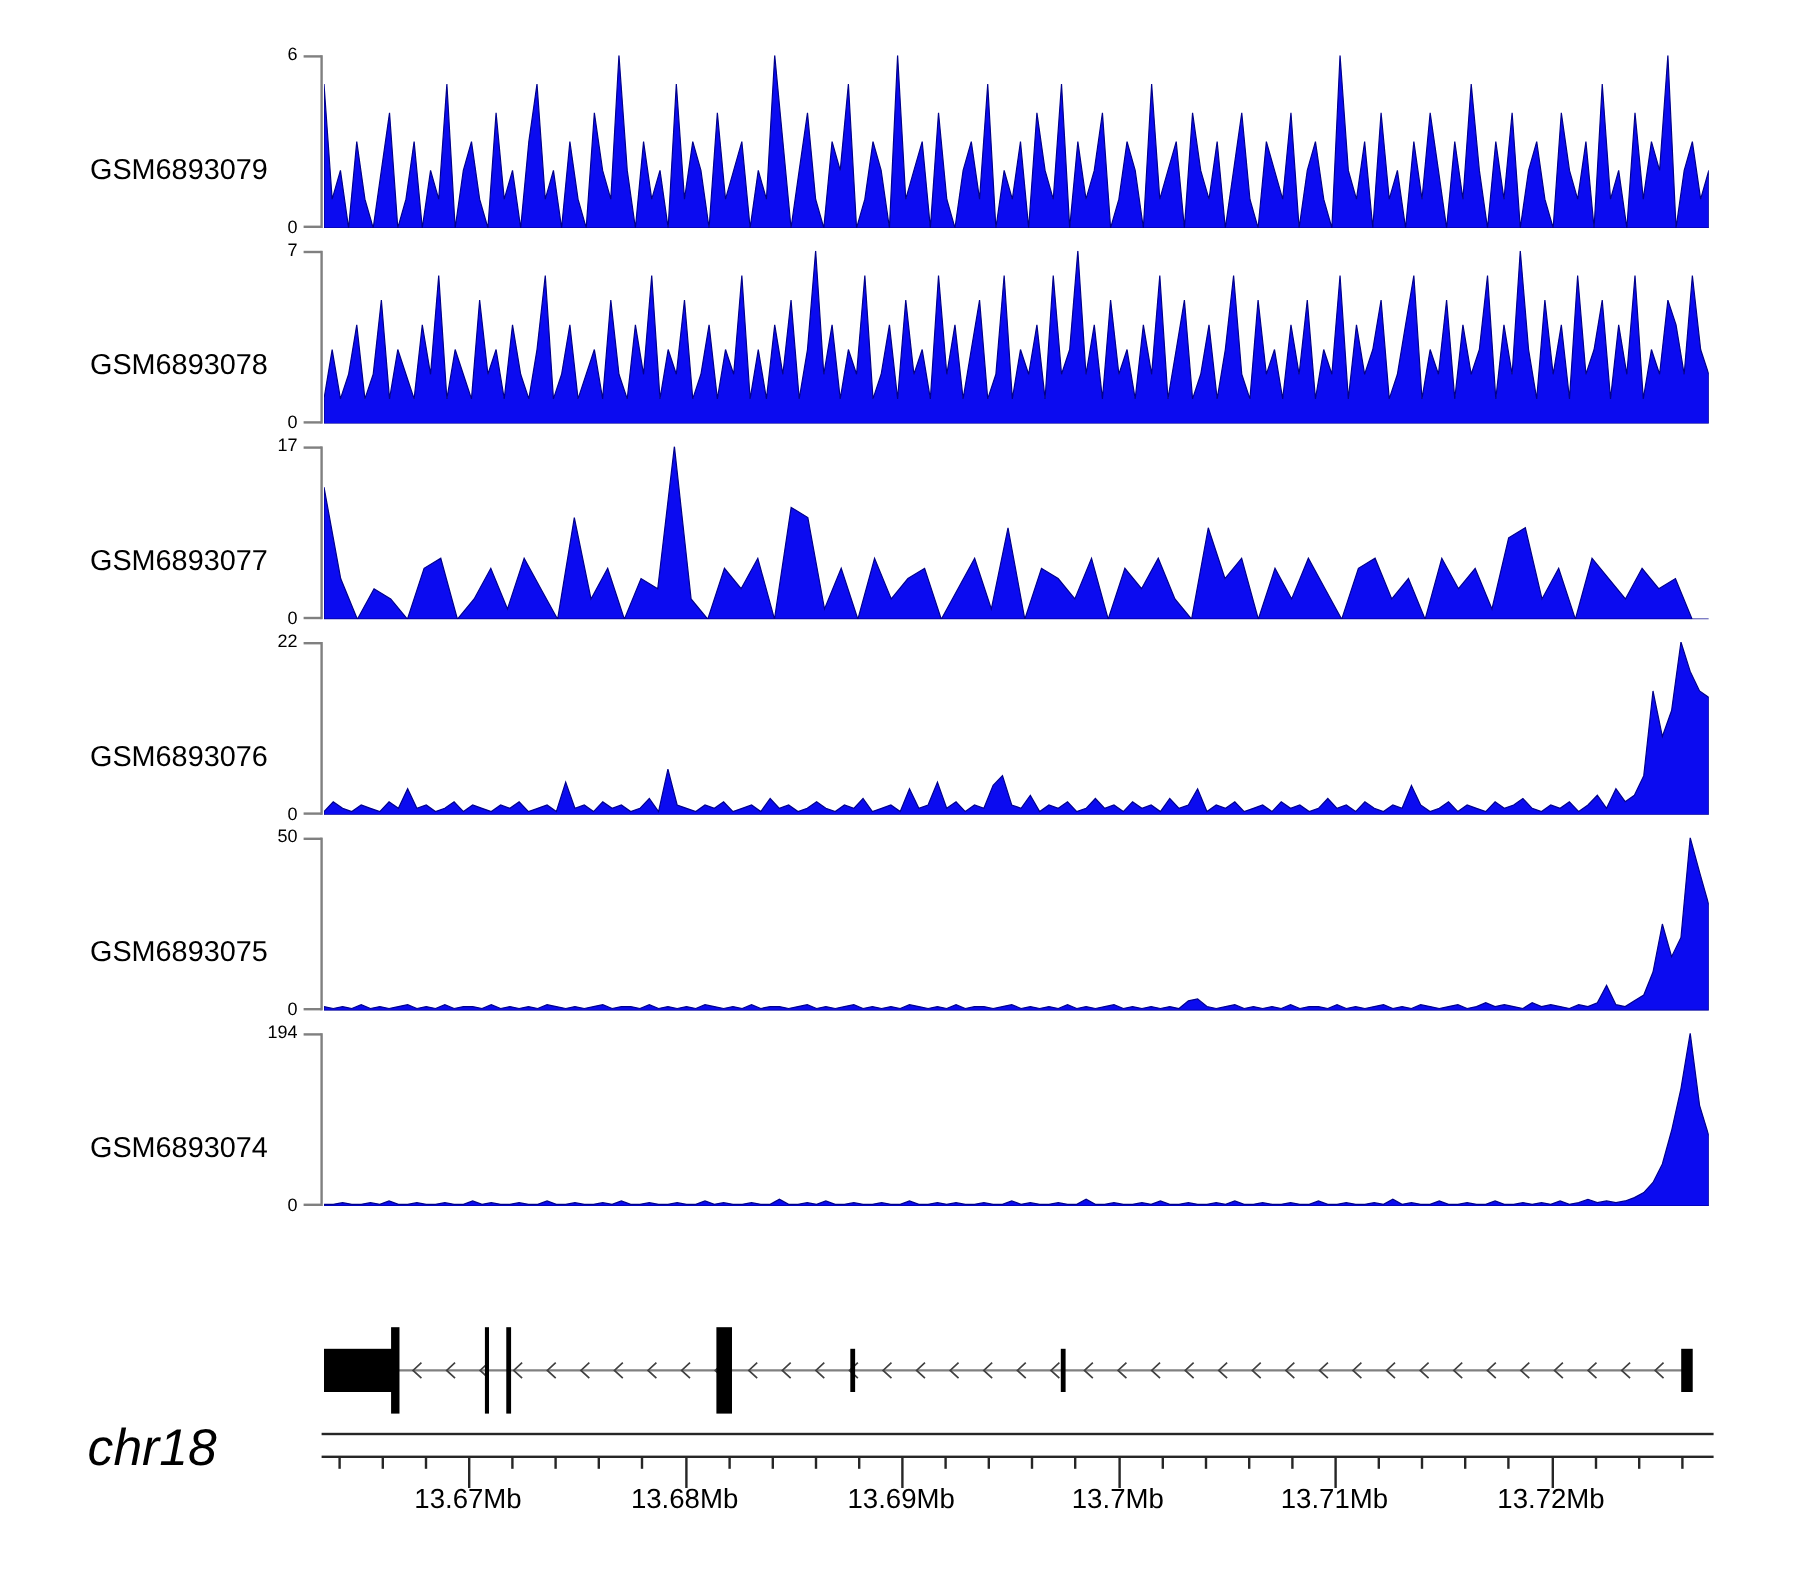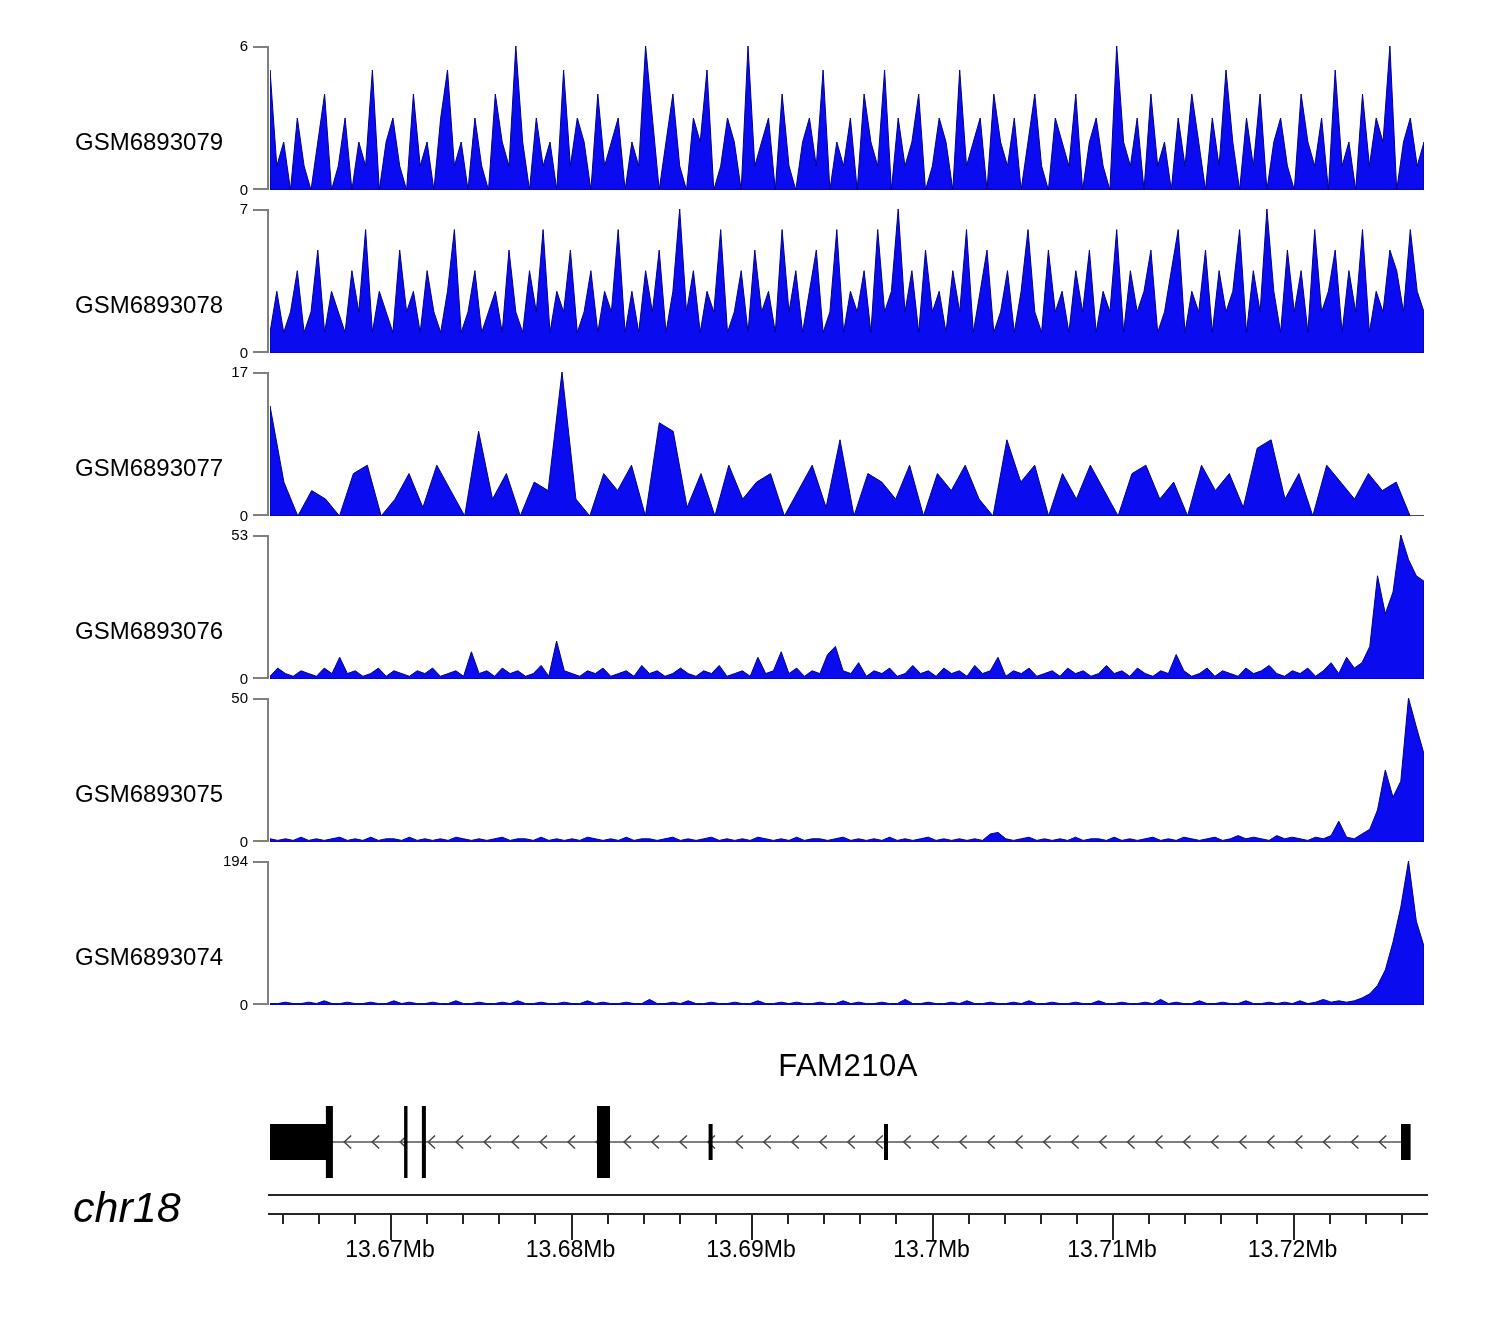--- a/index.html
+++ b/index.html
@@ -66,21 +66,21 @@
     <svg class="signal" viewBox="0 0 1154 144" preserveAspectRatio="none">
         <polygon points="0,144 0.0,33.9 13.9,110.1 27.8,144.0 41.7,118.6 55.6,127.1 69.5,144.0 83.4,101.6 97.3,93.2 111.2,144.0 125.1,127.1 139.0,101.6 152.9,135.5 166.8,93.2 180.7,118.6 194.7,144.0 208.6,59.3 222.5,127.1 236.4,101.6 250.3,144.0 264.2,110.1 278.1,118.6 292.0,0.0 305.9,127.1 319.8,144.0 333.7,101.6 347.6,118.6 361.5,93.2 375.4,144.0 389.3,50.8 403.2,59.3 417.1,135.5 431.0,101.6 444.9,144.0 458.8,93.2 472.7,127.1 486.6,110.1 500.5,101.6 514.4,144.0 528.3,118.6 542.2,93.2 556.1,135.5 570.0,67.8 584.0,144.0 597.9,101.6 611.8,110.1 625.7,127.1 639.6,93.2 653.5,144.0 667.4,101.6 681.3,118.6 695.2,93.2 709.1,127.1 723.0,144.0 736.9,67.8 750.8,110.1 764.7,93.2 778.6,144.0 792.5,101.6 806.4,127.1 820.3,93.2 834.2,118.6 848.1,144.0 862.0,101.6 875.9,93.2 889.8,127.1 903.7,110.1 917.6,144.0 931.5,93.2 945.4,118.6 959.3,101.6 973.3,135.5 987.2,76.2 1001.1,67.8 1015.0,127.1 1028.9,101.6 1042.8,144.0 1056.7,93.2 1070.6,110.1 1084.5,127.1 1098.4,101.6 1112.3,118.6 1126.2,110.1 1140.1,144.0 1154.0,144.0 1154,144" fill="#0b0bf0" stroke="#00008b" stroke-width="1" vector-effect="non-scaling-stroke"></polygon>
       </svg>
   </div>
 
   <div class="track-row row3">
     <div class="t-label">GSM6893076</div>
     <div class="ax-line"></div>
     <div class="ax-tick t"></div>
     <div class="ax-tick b"></div>
-    <div class="ax-max">53</div>
+    <div class="ax-max">22</div>
     <div class="ax-min">0</div>
     <svg class="signal" viewBox="0 0 1154 144" preserveAspectRatio="none">
         <polygon points="0,144 0.0,141.3 7.7,133.1 15.5,138.6 23.2,141.3 31.0,135.8 38.7,138.6 46.5,141.3 54.2,133.1 62.0,138.6 69.7,122.3 77.4,138.6 85.2,135.8 92.9,141.3 100.7,138.6 108.4,133.1 116.2,141.3 123.9,135.8 131.7,138.6 139.4,141.3 147.2,135.8 154.9,138.6 162.6,133.1 170.4,141.3 178.1,138.6 185.9,135.8 193.6,141.3 201.4,116.8 209.1,138.6 216.9,135.8 224.6,141.3 232.3,133.1 240.1,138.6 247.8,135.8 255.6,141.3 263.3,138.6 271.1,130.4 278.8,141.3 286.6,106.0 294.3,135.8 302.1,138.6 309.8,141.3 317.5,135.8 325.3,138.6 333.0,133.1 340.8,141.3 348.5,138.6 356.3,135.8 364.0,141.3 371.8,130.4 379.5,138.6 387.2,135.8 395.0,141.3 402.7,138.6 410.5,133.1 418.2,138.6 426.0,141.3 433.7,135.8 441.5,138.6 449.2,130.4 457.0,141.3 464.7,138.6 472.4,135.8 480.2,141.3 487.9,122.3 495.7,138.6 503.4,135.8 511.2,116.8 518.9,138.6 526.7,133.1 534.4,141.3 542.1,135.8 549.9,138.6 557.6,119.5 565.4,111.4 573.1,135.8 580.9,138.6 588.6,127.7 596.4,141.3 604.1,135.8 611.9,138.6 619.6,133.1 627.3,141.3 635.1,138.6 642.8,130.4 650.6,138.6 658.3,135.8 666.1,141.3 673.8,133.1 681.6,138.6 689.3,135.8 697.0,141.3 704.8,130.4 712.5,138.6 720.3,135.8 728.0,122.3 735.8,141.3 743.5,135.8 751.3,138.6 759.0,133.1 766.8,141.3 774.5,138.6 782.2,135.8 790.0,141.3 797.7,133.1 805.5,138.6 813.2,135.8 821.0,141.3 828.7,138.6 836.5,130.4 844.2,138.6 851.9,135.8 859.7,141.3 867.4,133.1 875.2,138.6 882.9,141.3 890.7,135.8 898.4,138.6 906.2,119.5 913.9,135.8 921.7,141.3 929.4,138.6 937.1,133.1 944.9,141.3 952.6,135.8 960.4,138.6 968.1,141.3 975.9,133.1 983.6,138.6 991.4,135.8 999.1,130.4 1006.8,138.6 1014.6,141.3 1022.3,135.8 1030.1,138.6 1037.8,133.1 1045.6,141.3 1053.3,135.8 1061.1,127.7 1068.8,138.6 1076.6,122.3 1084.3,133.1 1092.0,127.7 1099.8,111.4 1107.5,40.8 1115.3,78.8 1123.0,57.1 1130.8,0.0 1138.5,24.5 1146.3,40.8 1154.0,46.2 1154,144" fill="#0b0bf0" stroke="#00008b" stroke-width="1" vector-effect="non-scaling-stroke"></polygon>
       </svg>
   </div>
 
   <div class="track-row row4">
     <div class="t-label">GSM6893075</div>
     <div class="ax-line"></div>
     <div class="ax-tick t"></div>
@@ -97,21 +97,20 @@
     <div class="ax-line"></div>
     <div class="ax-tick t"></div>
     <div class="ax-tick b"></div>
     <div class="ax-max">194</div>
     <div class="ax-min">0</div>
     <svg class="signal" viewBox="0 0 1154 144" preserveAspectRatio="none">
         <polygon points="0,144 0.0,142.6 7.7,142.6 15.5,141.2 23.2,142.6 31.0,142.6 38.7,141.2 46.5,142.6 54.2,139.8 62.0,142.6 69.7,142.6 77.4,141.2 85.2,142.6 92.9,142.6 100.7,141.2 108.4,142.6 116.2,142.6 123.9,139.8 131.7,142.6 139.4,141.2 147.2,142.6 154.9,142.6 162.6,141.2 170.4,142.6 178.1,142.6 185.9,139.8 193.6,142.6 201.4,142.6 209.1,141.2 216.9,142.6 224.6,142.6 232.3,141.2 240.1,142.6 247.8,139.8 255.6,142.6 263.3,142.6 271.1,141.2 278.8,142.6 286.6,142.6 294.3,141.2 302.1,142.6 309.8,142.6 317.5,139.8 325.3,142.6 333.0,141.2 340.8,142.6 348.5,142.6 356.3,141.2 364.0,142.6 371.8,142.6 379.5,138.4 387.2,142.6 395.0,142.6 402.7,141.2 410.5,142.6 418.2,139.8 426.0,142.6 433.7,142.6 441.5,141.2 449.2,142.6 457.0,142.6 464.7,141.2 472.4,142.6 480.2,142.6 487.9,139.8 495.7,142.6 503.4,142.6 511.2,141.2 518.9,142.6 526.7,141.2 534.4,142.6 542.1,142.6 549.9,141.2 557.6,142.6 565.4,142.6 573.1,139.8 580.9,142.6 588.6,141.2 596.4,142.6 604.1,142.6 611.9,141.2 619.6,142.6 627.3,142.6 635.1,138.4 642.8,142.6 650.6,142.6 658.3,141.2 666.1,142.6 673.8,142.6 681.6,141.2 689.3,142.6 697.0,139.8 704.8,142.6 712.5,142.6 720.3,141.2 728.0,142.6 735.8,142.6 743.5,141.2 751.3,142.6 759.0,139.8 766.8,142.6 774.5,142.6 782.2,141.2 790.0,142.6 797.7,142.6 805.5,141.2 813.2,142.6 821.0,142.6 828.7,139.8 836.5,142.6 844.2,142.6 851.9,141.2 859.7,142.6 867.4,142.6 875.2,141.2 882.9,142.6 890.7,138.4 898.4,142.6 906.2,141.2 913.9,142.6 921.7,142.6 929.4,139.8 937.1,142.6 944.9,142.6 952.6,141.2 960.4,142.6 968.1,142.6 975.9,139.8 983.6,142.6 991.4,142.6 999.1,141.2 1006.8,142.6 1014.6,141.2 1022.3,142.6 1030.1,139.8 1037.8,142.6 1045.6,141.2 1053.3,138.4 1061.1,141.2 1068.8,139.8 1076.6,141.2 1084.3,139.8 1092.0,137.0 1099.8,132.8 1107.5,124.4 1115.3,109.0 1123.0,81.1 1130.8,46.1 1138.5,0.0 1146.3,60.1 1154.0,85.3 1154,144" fill="#0b0bf0" stroke="#00008b" stroke-width="1" vector-effect="non-scaling-stroke"></polygon>
       </svg>
   </div>
 
-  <div class="gene-title">FAM210A</div>
   <svg id="gene-svg" viewBox="0 0 1160 104">
       <line x1="62.434880029897755" x2="1136.4086764385731" y1="52" y2="52" stroke="#808080" stroke-width="2"></line>
       <path d="M 83.2 45.5 L 76.2 52 L 83.2 58.5" fill="none" stroke="#404040" stroke-width="1.4"></path>
       <path d="M 111.2 45.5 L 104.2 52 L 111.2 58.5" fill="none" stroke="#404040" stroke-width="1.4"></path>
       <path d="M 139.1 45.5 L 132.1 52 L 139.1 58.5" fill="none" stroke="#404040" stroke-width="1.4"></path>
       <path d="M 167.1 45.5 L 160.1 52 L 167.1 58.5" fill="none" stroke="#404040" stroke-width="1.4"></path>
       <path d="M 195.1 45.5 L 188.1 52 L 195.1 58.5" fill="none" stroke="#404040" stroke-width="1.4"></path>
       <path d="M 223.1 45.5 L 216.1 52 L 223.1 58.5" fill="none" stroke="#404040" stroke-width="1.4"></path>
       <path d="M 251.0 45.5 L 244.0 52 L 251.0 58.5" fill="none" stroke="#404040" stroke-width="1.4"></path>
       <path d="M 279.0 45.5 L 272.0 52 L 279.0 58.5" fill="none" stroke="#404040" stroke-width="1.4"></path>

